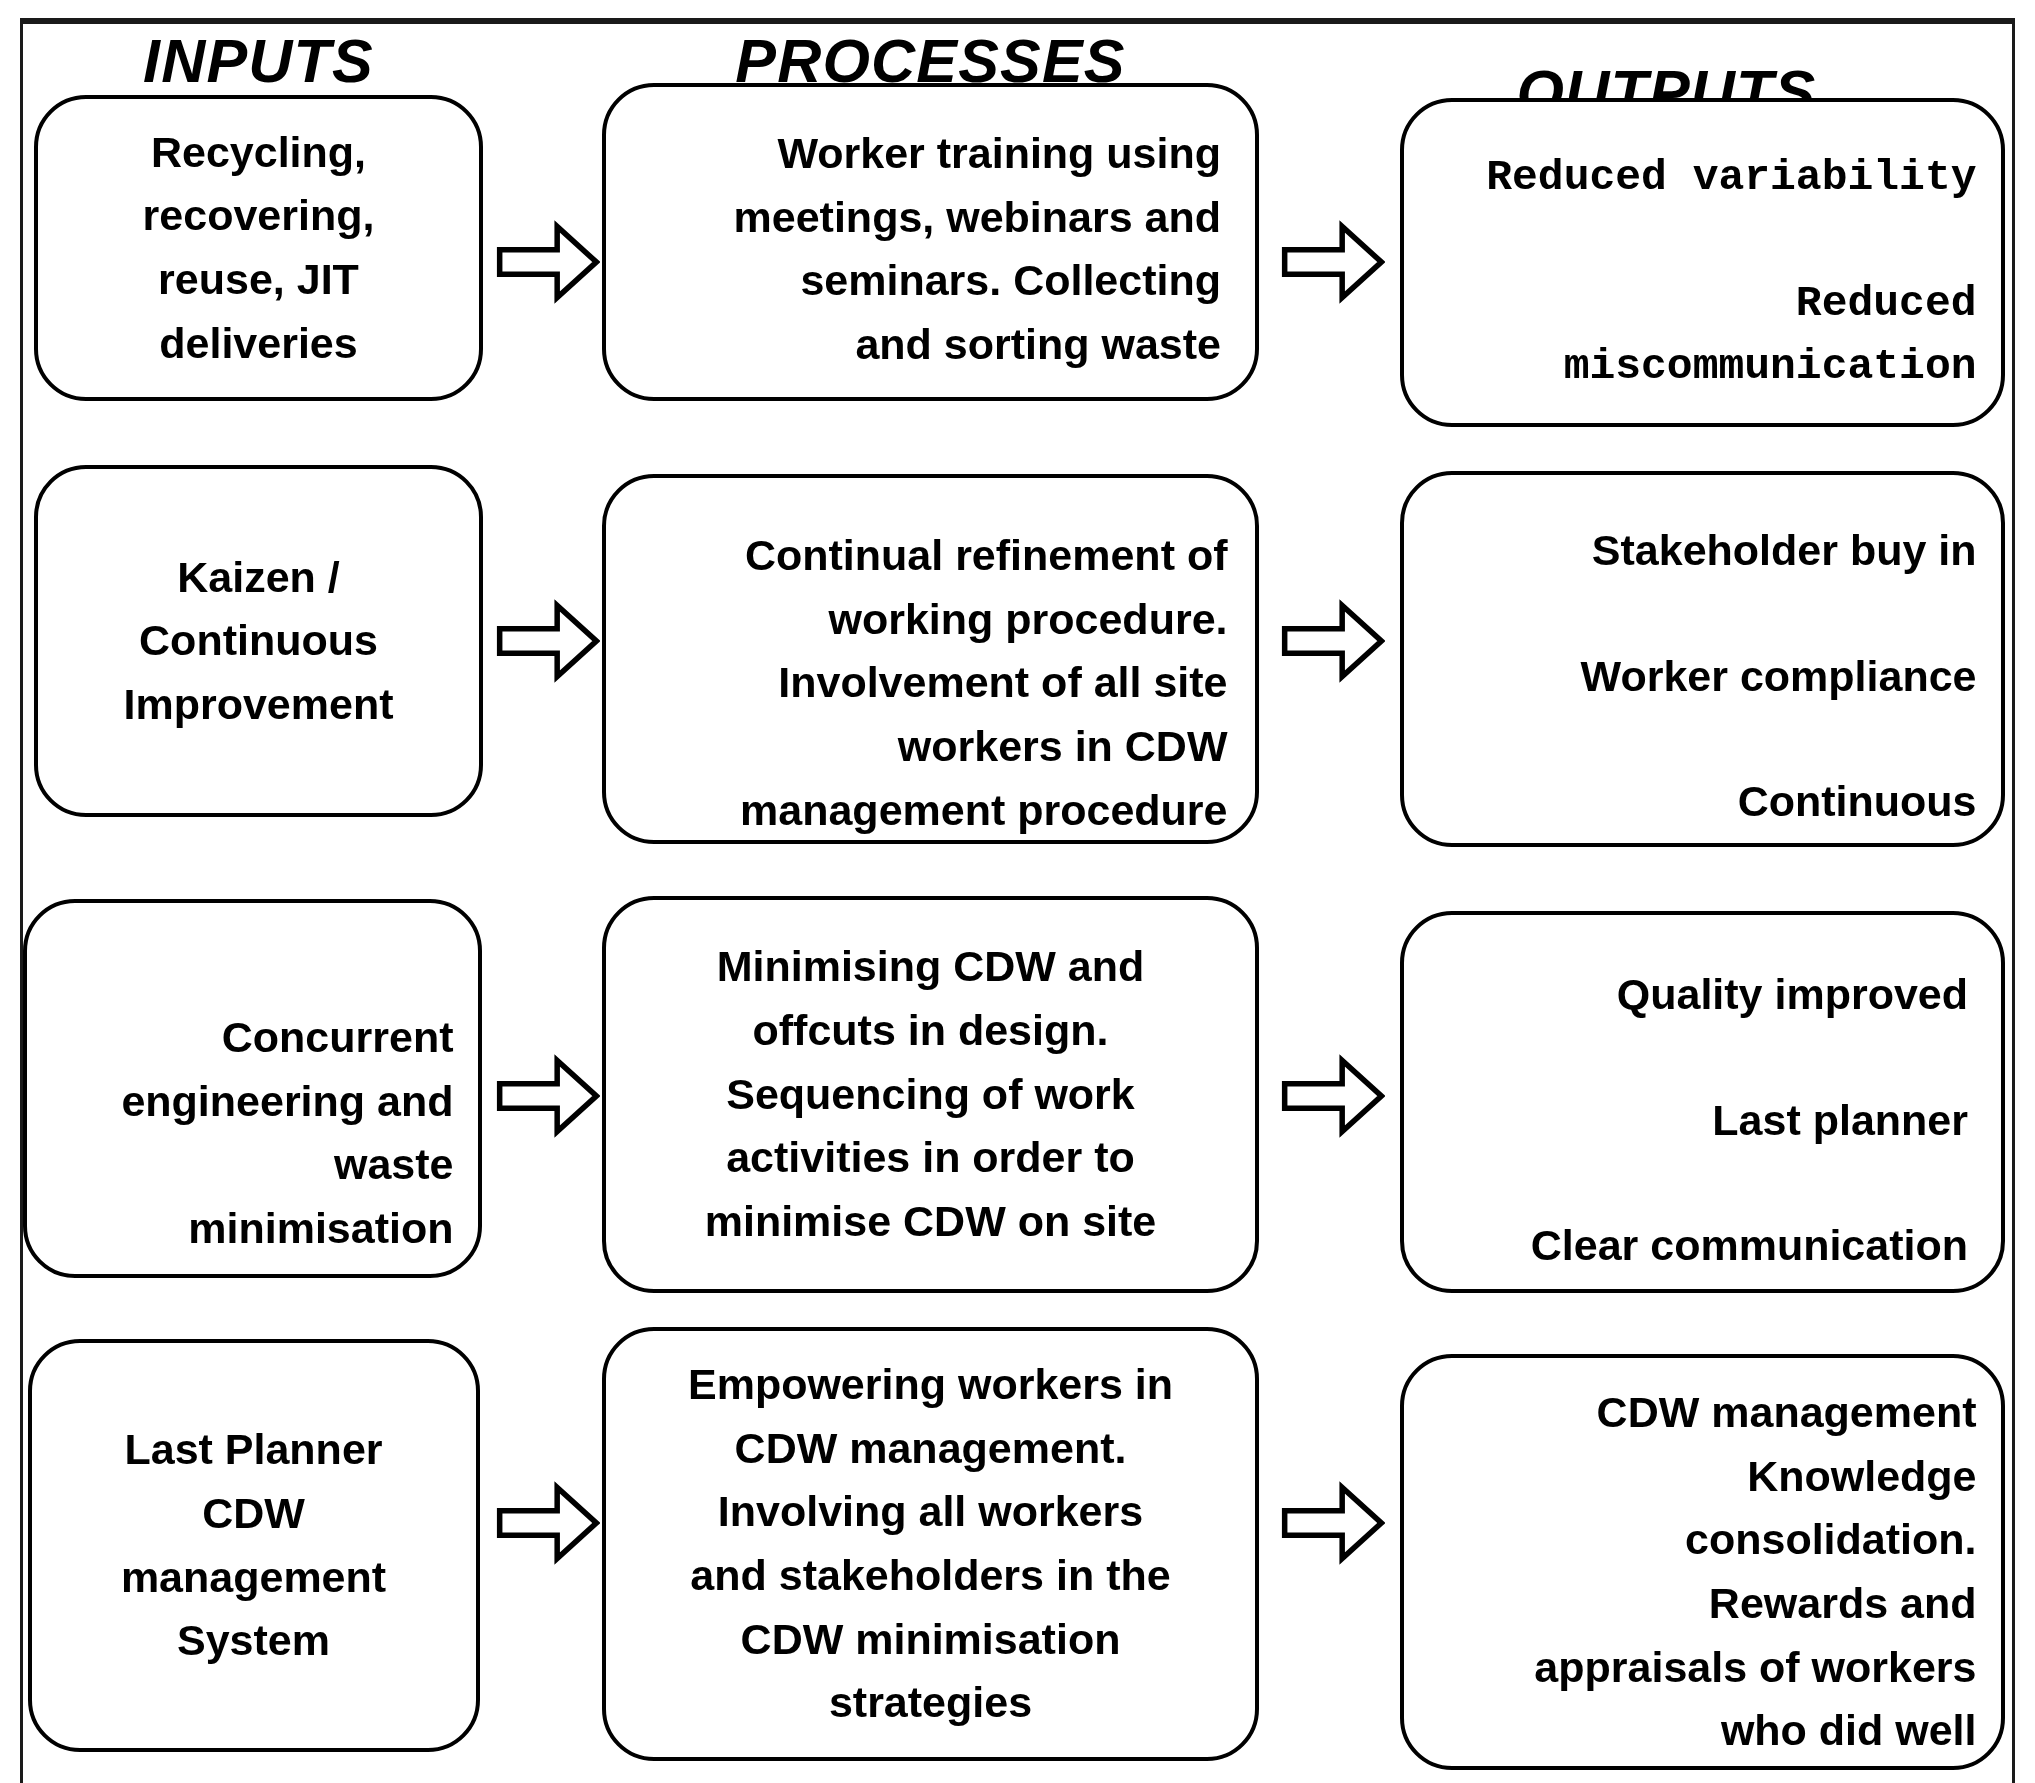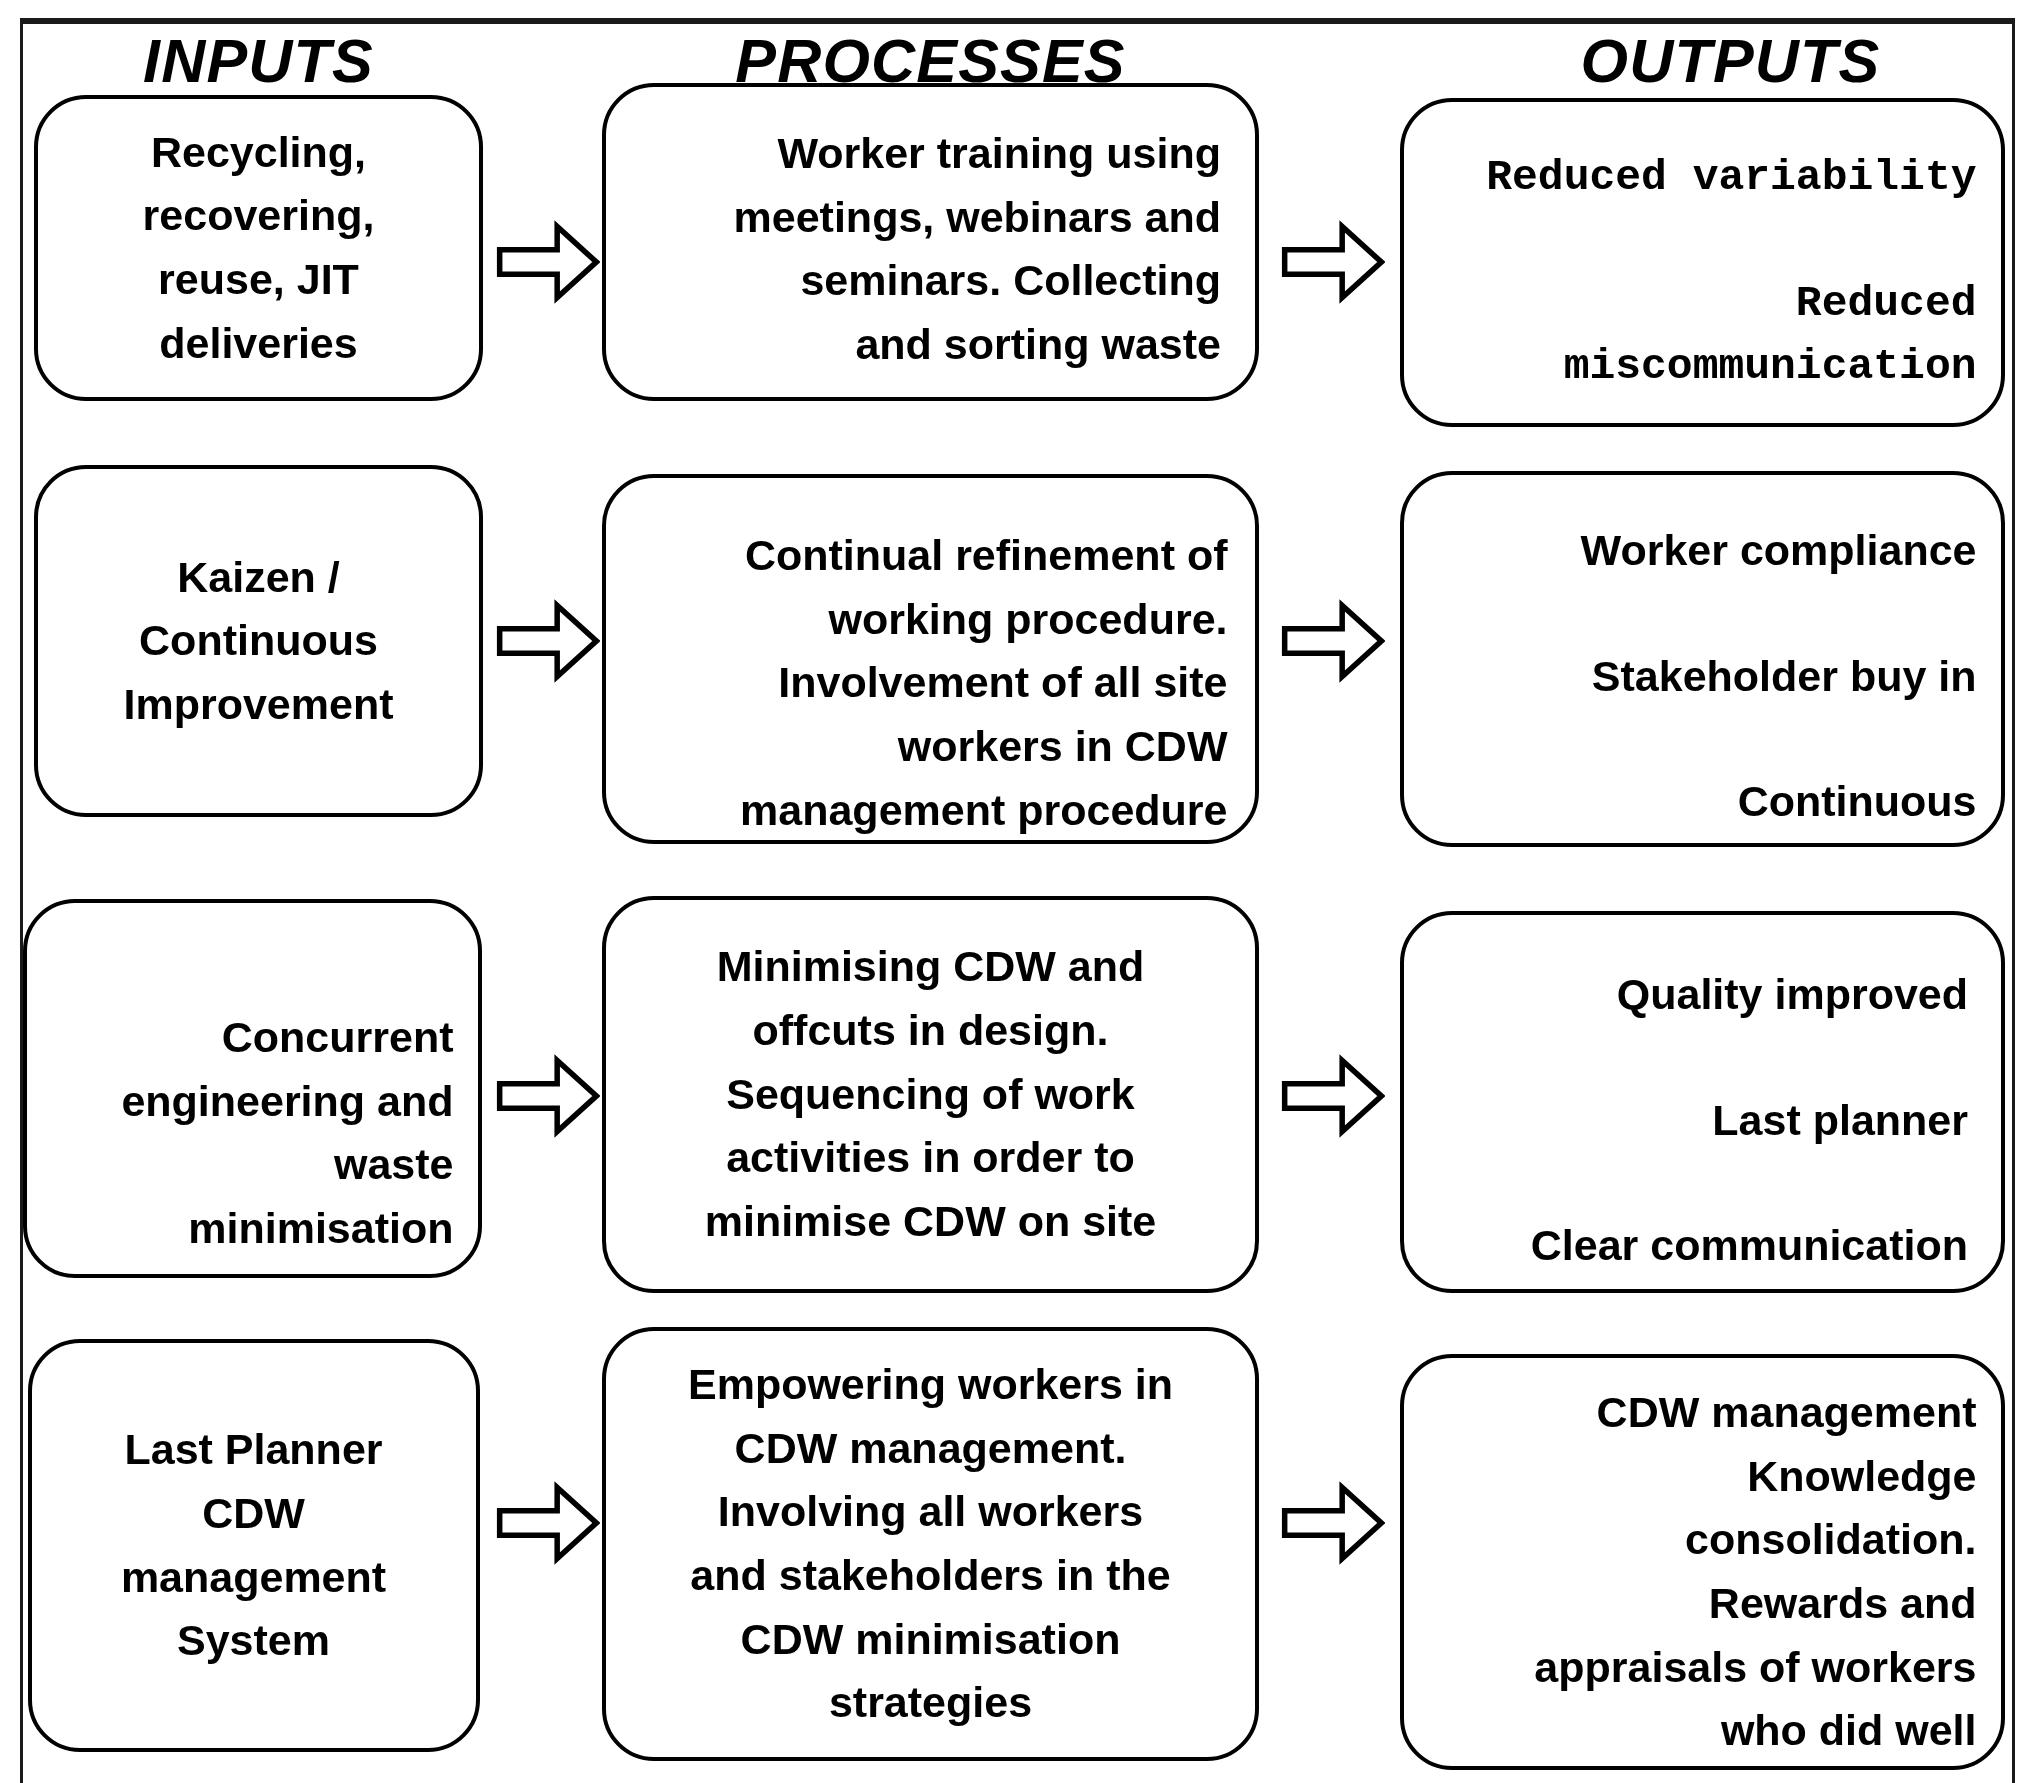--- a/index.html
+++ b/index.html
@@ -31,21 +31,21 @@
     top: 26px;
     font-size: 61px;
     font-weight: bold;
     text-align: center;
     letter-spacing: 1.2px;
     white-space: nowrap;
     font-style: italic;
   }
   .hdr-inputs    { left: 34px;   width: 449px;  }
   .hdr-processes { left: 602px;  width: 657px; }
-  .hdr-outputs   { left: 1428px; width: 605px;  }
+  .hdr-outputs   { left: 1364px; width: 605px; margin-top: 31px;  }
 
   .box {
     position: absolute;
     background: #ffffff;
     border: 4.3px solid #000;
     border-radius: 52px;
     box-sizing: border-box;
     overflow: hidden;
     font-size: 43px;
     font-weight: bold;
@@ -141,22 +141,22 @@
   <div class="box-text">Continual refinement of
 working procedure.
 Involvement of all site
 workers in CDW
 management procedure</div>
 </div>
 <svg class="flow-arrow a2 ar2" viewBox="0 0 170 140">
   <polygon points="6,50 100,50 100,12 164,70 100,128 100,90 6,90" fill="#ffffff" stroke="#000000" stroke-width="9"></polygon>
 </svg>
 <div class="box r2-out">
+  <div class="out-item">Stakeholder buy in</div>
   <div class="out-item">Worker compliance</div>
-  <div class="out-item">Stakeholder buy in</div>
   <div class="out-item">Continuous
 improvement</div>
 </div>
 
 <div class="box r3-in">
   <div class="box-text">Concurrent
 engineering and
 waste
 minimisation</div>
 </div>

